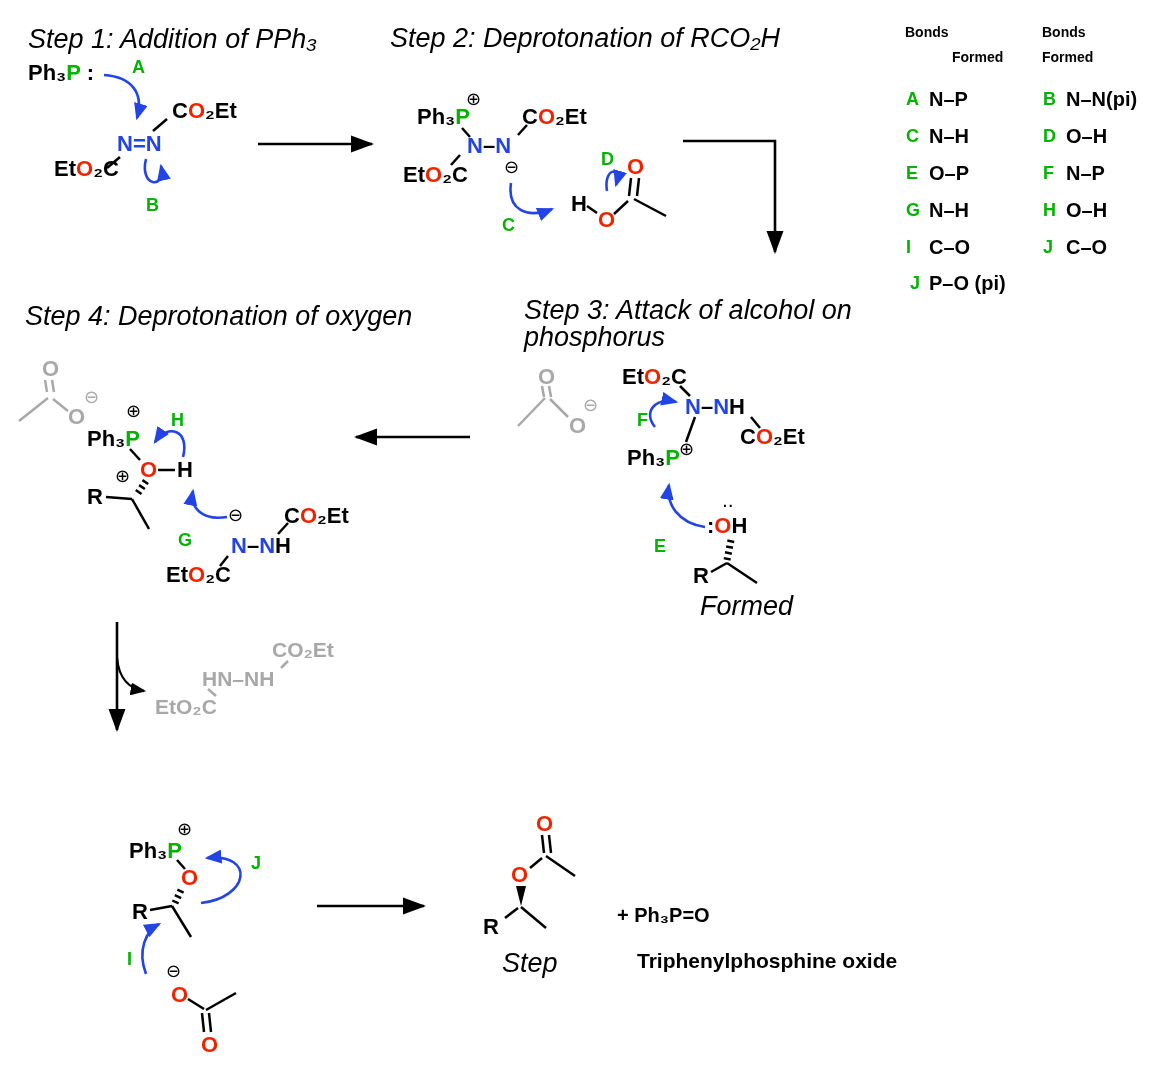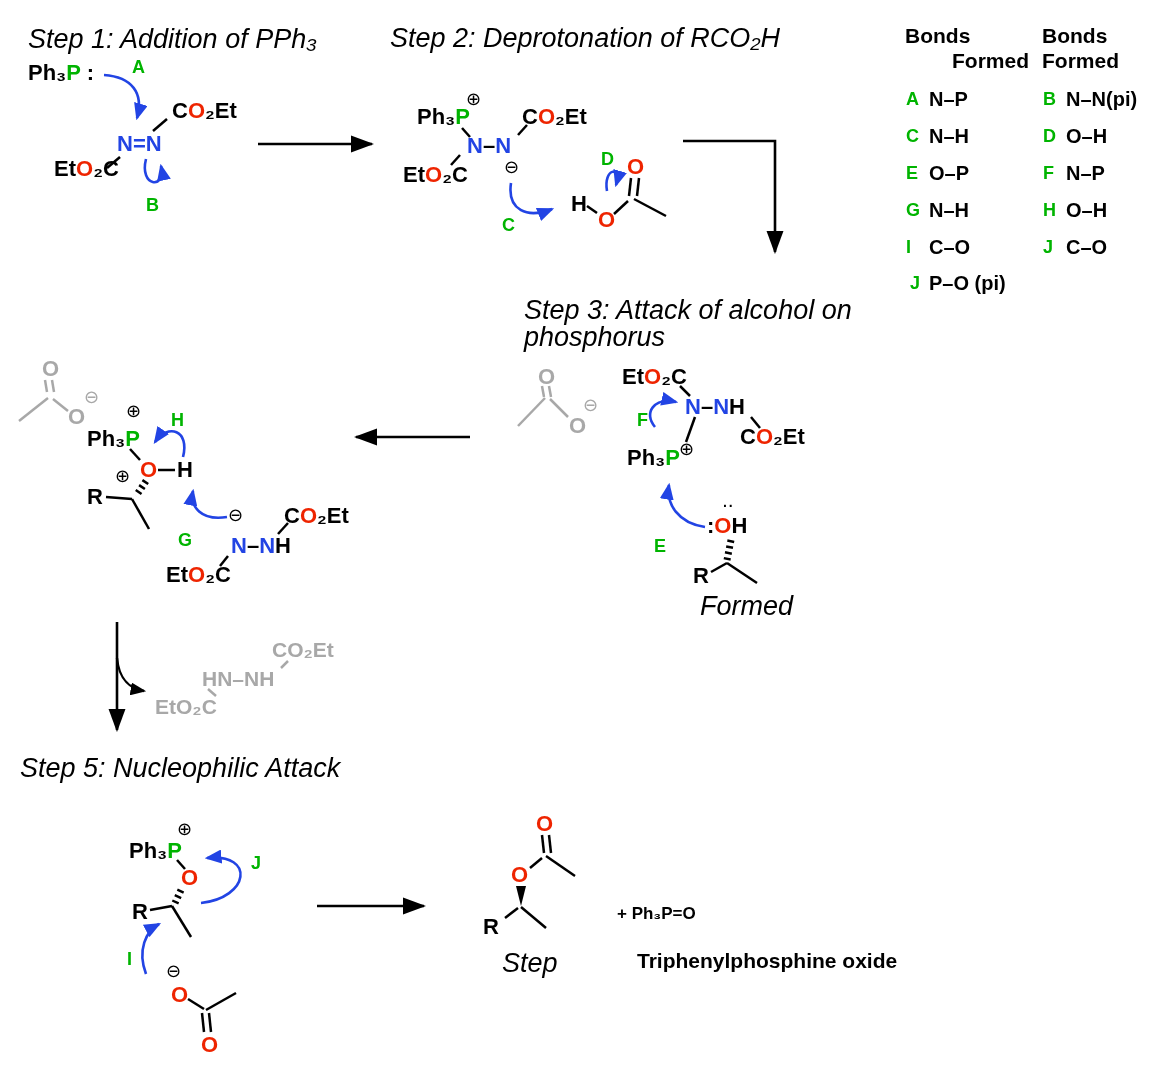--- a/index.html
+++ b/index.html
@@ -7,21 +7,21 @@
           font-family:"Liberation Sans","DejaVu Sans",sans-serif;}
   svg.overlay{position:absolute;left:0;top:0;z-index:1;}
   .t{position:absolute;z-index:2;white-space:nowrap;color:#000;line-height:1;}
   .it{font-style:italic;font-size:27px;font-weight:400;}
   .f{font-weight:700;font-size:22px;}
   .fs{font-weight:700;font-size:21px;}
   .lbl{font-weight:700;font-size:18px;color:#00b400;}
   .chg{font-size:18px;font-weight:400;}
   .red{color:#ee2400;}
   .gray{color:#a8a8a8;}
-  .th{font-weight:700;font-size:21px;}
+  .th{font-weight:700;font-size:14px;}
   .tv{font-size:20px;font-weight:700;}
   .dots{font-weight:700;font-size:14px;letter-spacing:1px;}
 </style>
 </head>
 <body>
 
 <div id="canvas">
 
   <svg class="overlay" width="1168" height="1074" viewBox="0 0 1168 1074">
     <defs>
@@ -196,51 +196,51 @@
   <div class="t f" style="left:740px;top:426px"><span>C</span><span style="color: rgb(238, 36, 0);">O</span><span>₂Et</span></div>
   <div class="t lbl" style="left:637px;top:411px">F</div>
   <div class="t f" style="left:627px;top:447px"><span>Ph₃</span><span style="color: rgb(0, 180, 0);">P</span></div>
   <div class="t chg" style="left:679px;top:440px">⊕</div>
   <div class="t lbl" style="left:654px;top:537px">E</div>
   <div class="t dots" style="left:723px;top:499px">··</div>
   <div class="t f" style="left:707px;top:515px"><span>:</span><span style="color: rgb(238, 36, 0);">O</span><span>H</span></div>
   <div class="t f" style="left:693px;top:565px">R</div>
   <div class="t it" style="left:700px;top:593px">Formed</div>
 
+  <div class="t it" style="left:25px;top:303px">Step 4: Deprotonation of oxygen</div>
   <div class="t f gray" style="left:42px;top:358px">O</div>
   <div class="t f gray" style="left:68px;top:406px">O</div>
   <div class="t chg gray" style="left:84px;top:388px">⊖</div>
   <div class="t chg" style="left:126px;top:402px">⊕</div>
   <div class="t f" style="left:87px;top:428px"><span>Ph₃</span><span style="color: rgb(0, 180, 0);">P</span></div>
   <div class="t lbl" style="left:171px;top:411px">H</div>
   <div class="t chg" style="left:115px;top:467px">⊕</div>
   <div class="t f red" style="left:140px;top:459px">O</div>
   <div class="t f" style="left:177px;top:459px">H</div>
   <div class="t f" style="left:87px;top:486px">R</div>
   <div class="t lbl" style="left:178px;top:531px">G</div>
   <div class="t chg" style="left:228px;top:506px">⊖</div>
   <div class="t f" style="left:284px;top:505px"><span>C</span><span style="color: rgb(238, 36, 0);">O</span><span>₂Et</span></div>
   <div class="t f" style="left:231px;top:535px"><span style="color: rgb(34, 68, 228);">N</span><span>–</span><span style="color: rgb(34, 68, 228);">N</span><span>H</span></div>
   <div class="t f" style="left:166px;top:564px"><span>Et</span><span style="color: rgb(238, 36, 0);">O</span><span>₂C</span></div>
 
   <div class="t fs gray" style="left:272px;top:639px">CO₂Et</div>
   <div class="t fs gray" style="left:202px;top:668px">HN–NH</div>
   <div class="t fs gray" style="left:155px;top:696px">EtO₂C</div>
 
-  <div class="t it" style="left:20px;top:755px">Step 5: Nucleophilic Attack</div>
   <div class="t chg" style="left:177px;top:820px">⊕</div>
   <div class="t f" style="left:129px;top:840px"><span>Ph₃</span><span style="color: rgb(0, 180, 0);">P</span></div>
   <div class="t lbl" style="left:251px;top:854px">J</div>
   <div class="t f red" style="left:181px;top:867px">O</div>
   <div class="t f" style="left:132px;top:901px">R</div>
   <div class="t lbl" style="left:127px;top:950px">I</div>
   <div class="t chg" style="left:166px;top:962px">⊖</div>
   <div class="t f red" style="left:171px;top:984px">O</div>
   <div class="t f red" style="left:201px;top:1034px">O</div>
 
   <div class="t f red" style="left:536px;top:813px">O</div>
   <div class="t f red" style="left:511px;top:864px">O</div>
   <div class="t f" style="left:483px;top:916px">R</div>
   <div class="t it" style="left:502px;top:950px">Step</div>
-  <div class="t tv" style="left:617px;top:905px;font-size:17px">+ Ph₃P=O</div>
+  <div class="t tv" style="left:617px;top:905px;font-size:20px">+ Ph₃P=O</div>
   <div class="t tv" style="left:637px;top:950px;font-size:21px">Triphenylphosphine oxide</div>
 
 </div>
 
 </body></html>

